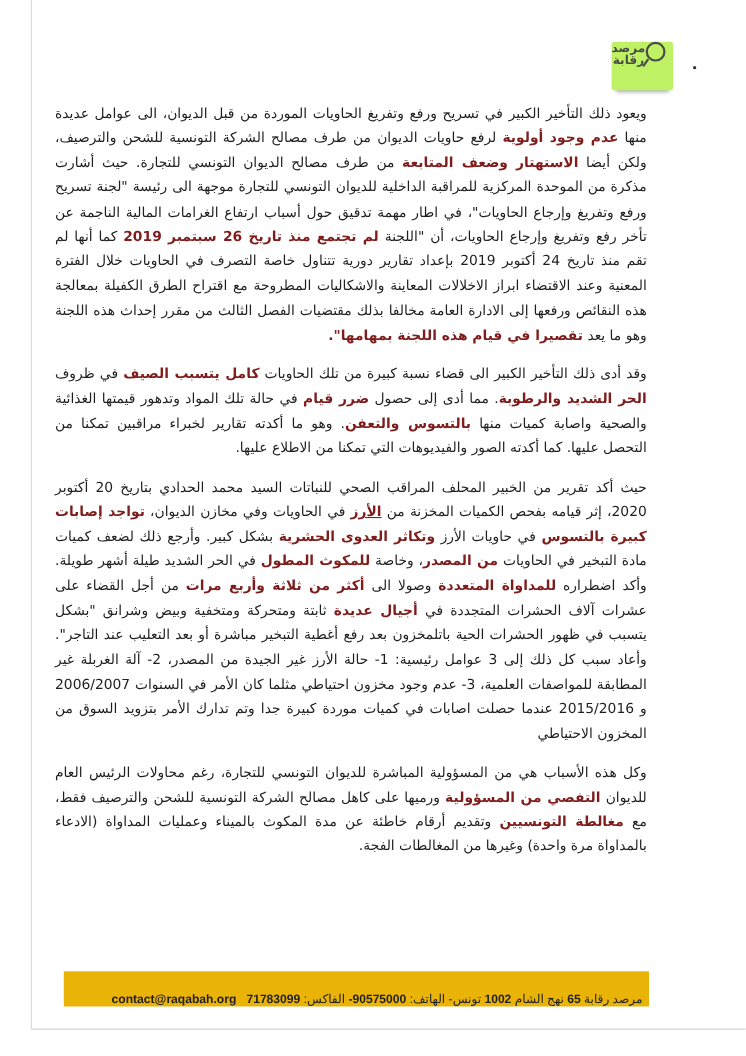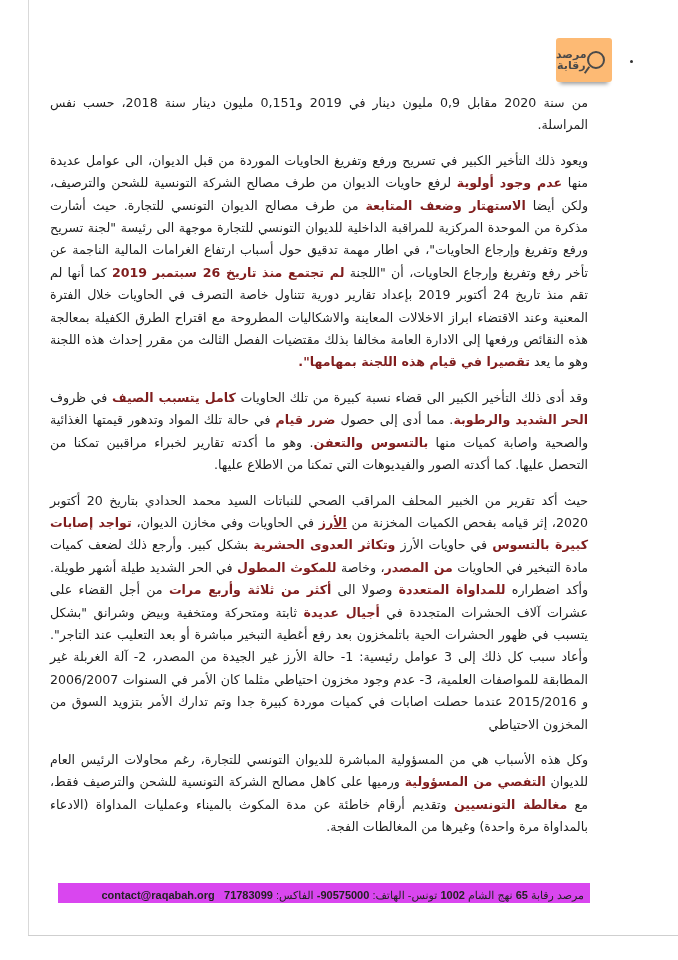--- a/index.html
+++ b/index.html
@@ -13,22 +13,22 @@
   .scan-edge-left {
     position: absolute; left: 28px; top: 0; width: 1px; height: 935px;
     background: #d9d9d9;
   }
   .scan-edge-bottom {
     position: absolute; left: 28px; right: 0; top: 935px; height: 1px;
     background: #cfcfcf;
   }
   .logo {
     position: absolute; right: 66px; top: 38px; width: 56px; height: 44px;
-    background: #fdba74; border-radius: 3px;
-    display: flex; align-items: center; justify-content: flex-end;
+    background: #bef264; border-radius: 3px;
+    display: flex; justify-content: flex-end;
     padding-right: 4px; box-sizing: border-box;
     box-shadow: 0 6px 4px -4px #9c9c9c;
   }
   .logo-text {
     font-size: 11px; line-height: 11px; font-weight: bold; color: #4a4a4a;
     text-align: center; direction: rtl;
   }
   .logo-glass {
     width: 14px; height: 14px; border: 2px solid #4a4a4a; border-radius: 50%;
     margin-right: 2px; position: relative;
@@ -43,44 +43,43 @@
   }
   .content {
     position: absolute; top: 92px; left: 50px; right: 90px;
     direction: rtl; text-align: justify;
     font-size: 12.6px; line-height: 22.4px;
   }
   .para { margin: 0 0 13px 0; }
   .para b { font-weight: bold; color: #7f1d1d; }
   .para u { }
   .footer {
-    position: absolute; top: 883px; left: 58px; right: 88px; height: 20px;
-    background: #d946ef; direction: rtl;
+    position: absolute; top: 883px; left: 58px; right: 88px; height: 32px;
+    background: #eab308; direction: rtl;
     font-family: "Liberation Sans", sans-serif; font-size: 11px; line-height: 20px;
-    padding: 2px 6px; box-sizing: border-box; white-space: nowrap; color: #222;
+    padding: 16px 6px; box-sizing: border-box; white-space: nowrap; color: #222;
   }
   .footer b { font-weight: bold; }
 </style>
 </head>
 <body>
 
 <div class="scan-edge-left"></div>
 <div class="scan-edge-bottom"></div>
 
 <div class="logo">
   <div class="logo-glass"></div>
   <div class="logo-text">
     <div>مرصد</div>
     <div>رقابة</div>
   </div>
 </div>
 <div class="dot"></div>
 
 <div class="content" id="content">
-  <p class="para">من سنة 2020 مقابل 0,9 مليون دينار في 2019 و0,151 مليون دينار سنة 2018، حسب نفس المراسلة.</p>
   <p class="para">ويعود ذلك التأخير الكبير في تسريح ورفع وتفريغ الحاويات الموردة من قبل الديوان، الى عوامل عديدة منها <b>عدم وجود أولوية</b> لرفع حاويات الديوان من طرف مصالح الشركة التونسية للشحن والترصيف، ولكن أيضا <b>الاستهتار وضعف المتابعة</b> من طرف مصالح الديوان التونسي للتجارة. حيث أشارت مذكرة من الموحدة المركزية للمراقبة الداخلية للديوان التونسي للتجارة موجهة الى رئيسة "لجنة تسريح ورفع وتفريغ وإرجاع الحاويات"، في اطار مهمة تدقيق حول أسباب ارتفاع الغرامات المالية الناجمة عن تأخر رفع وتفريغ وإرجاع الحاويات، أن "اللجنة <b>لم تجتمع منذ تاريخ 26 سبتمبر 2019</b> كما أنها لم تقم منذ تاريخ 24 أكتوبر 2019 بإعداد تقارير دورية تتناول خاصة التصرف في الحاويات خلال الفترة المعنية وعند الاقتضاء ابراز الاخلالات المعاينة والاشكاليات المطروحة مع اقتراح الطرق الكفيلة بمعالجة هذه النقائص ورفعها إلى الادارة العامة مخالفا بذلك مقتضيات الفصل الثالث من مقرر إحداث هذه اللجنة وهو ما يعد <b>تقصيرا في قيام هذه اللجنة بمهامها".</b></p>
   <p class="para">وقد أدى ذلك التأخير الكبير الى قضاء نسبة كبيرة من تلك الحاويات <b>كامل يتسبب الصيف</b> في ظروف <b>الحر الشديد والرطوبة</b>. مما أدى إلى حصول <b>ضرر قيام</b> في حالة تلك المواد وتدهور قيمتها الغذائية والصحية واصابة كميات منها <b>بالتسوس والتعفن</b>. وهو ما أكدته تقارير لخبراء مراقبين تمكنا من التحصل عليها. كما أكدته الصور والفيديوهات التي تمكنا من الاطلاع عليها.</p>
   <p class="para">حيث أكد تقرير من الخبير المحلف المراقب الصحي للنباتات السيد محمد الحدادي بتاريخ 20 أكتوبر 2020، إثر قيامه بفحص الكميات المخزنة من <b><u>الأرز</u></b> في الحاويات وفي مخازن الديوان، <b>تواجد إصابات كبيرة بالتسوس</b> في حاويات الأرز <b>وتكاثر العدوى الحشرية</b> بشكل كبير. وأرجع ذلك لضعف كميات مادة التبخير في الحاويات <b>من المصدر</b>، وخاصة <b>للمكوث المطول</b> في الحر الشديد طيلة أشهر طويلة. وأكد اضطراره <b>للمداواة المتعددة</b> وصولا الى <b>أكثر من ثلاثة وأربع مرات</b> من أجل القضاء على عشرات آلاف الحشرات المتجددة في <b>أجيال عديدة</b> ثابتة ومتحركة ومتخفية وبيض وشرانق "بشكل يتسبب في ظهور الحشرات الحية باتلمخزون بعد رفع أغطية التبخير مباشرة أو بعد التعليب عند التاجر". وأعاد سبب كل ذلك إلى 3 عوامل رئيسية: 1- حالة الأرز غير الجيدة من المصدر، 2- آلة الغربلة غير المطابقة للمواصفات العلمية، 3- عدم وجود مخزون احتياطي مثلما كان الأمر في السنوات 2006/2007 و 2015/2016 عندما حصلت اصابات في كميات موردة كبيرة جدا وتم تدارك الأمر بتزويد السوق من المخزون الاحتياطي</p>
   <p class="para">وكل هذه الأسباب هي من المسؤولية المباشرة للديوان التونسي للتجارة، رغم محاولات الرئيس العام للديوان <b>التفصي من المسؤولية</b> ورميها على كاهل مصالح الشركة التونسية للشحن والترصيف فقط، مع <b>مغالطة التونسيين</b> وتقديم أرقام خاطئة عن مدة المكوث بالميناء وعمليات المداواة (الادعاء بالمداواة مرة واحدة) وغيرها من المغالطات الفجة.</p>
 </div>
 
 <div class="footer">
   <span>مرصد رقابة</span>
   <b>65</b>
   <span>نهج الشام</span>

